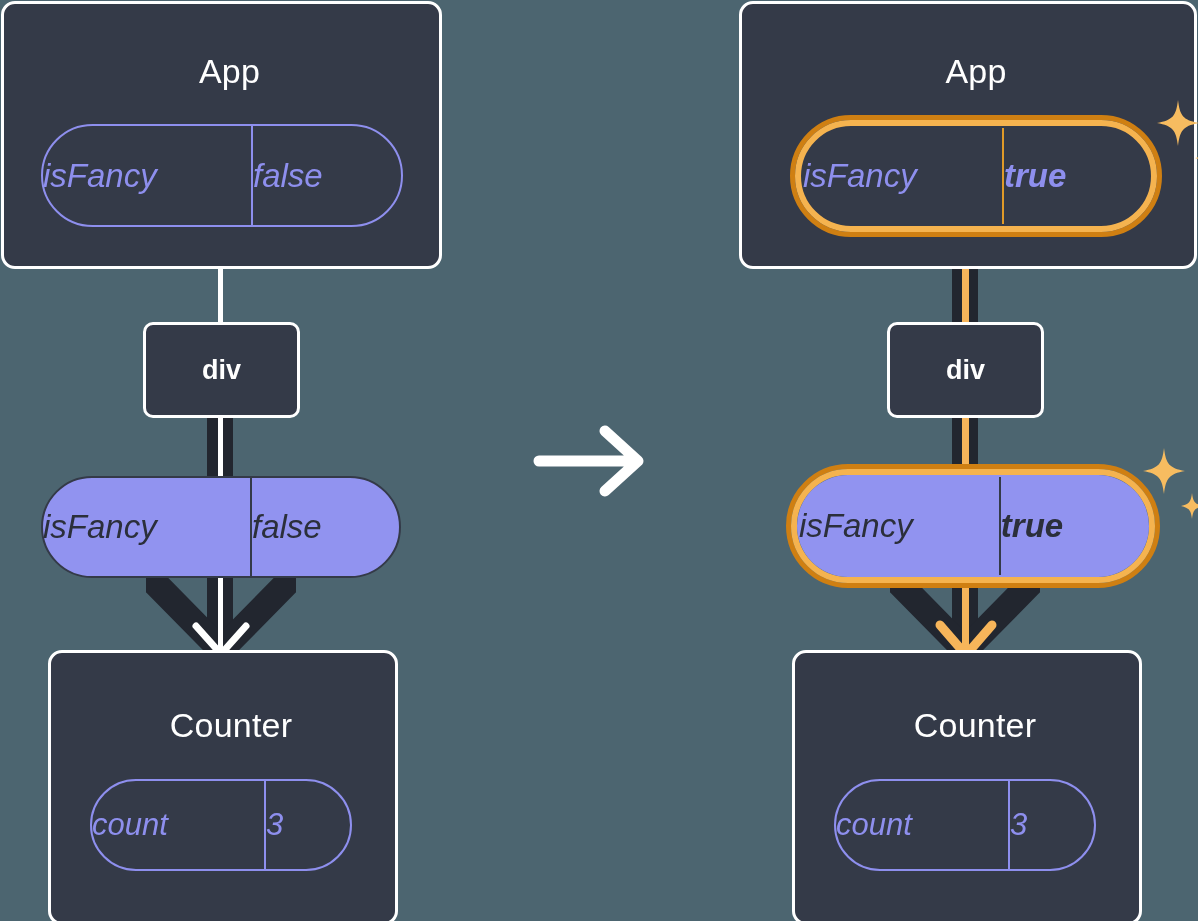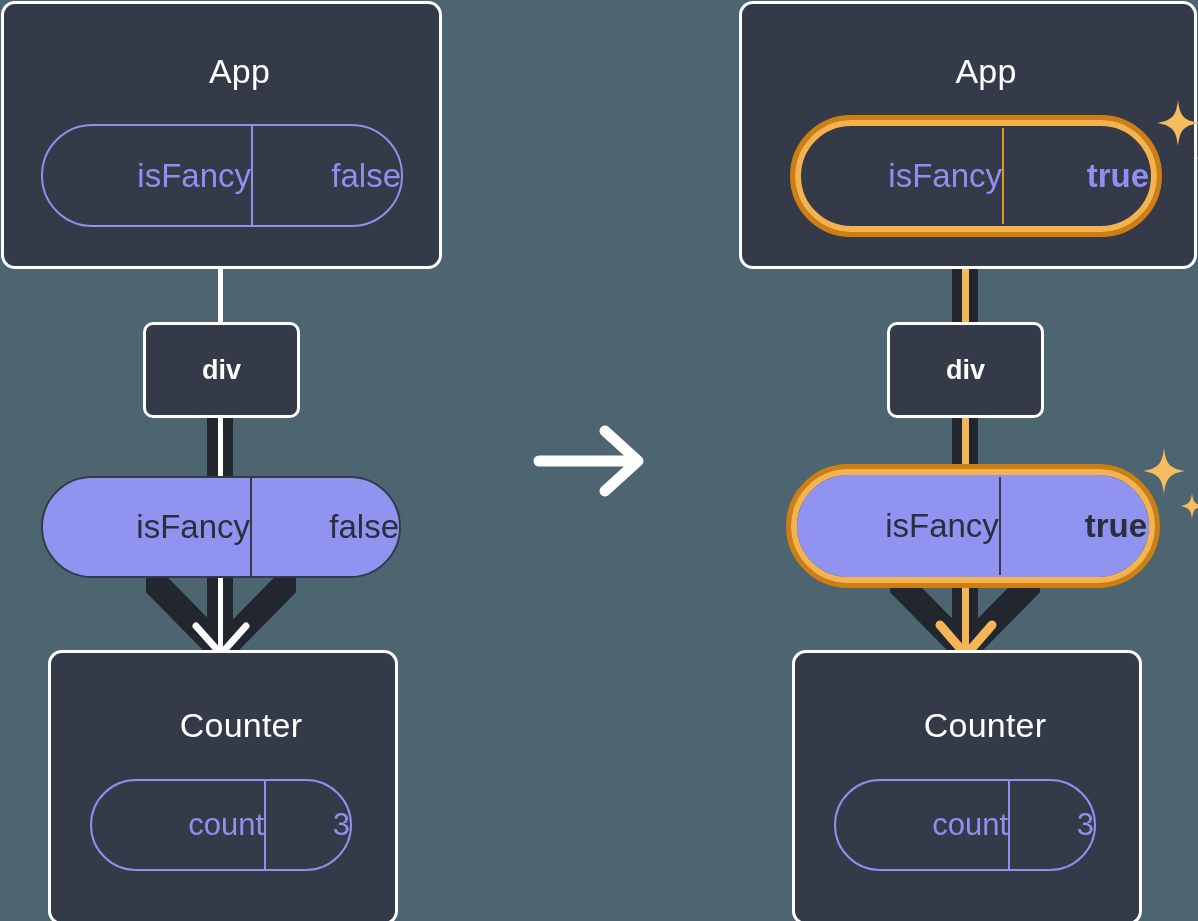--- a/index.html
+++ b/index.html
@@ -35,21 +35,21 @@
     border-radius: 14px;
     box-sizing: border-box;
     z-index: 4;
   }
   .cbox.divbox {
     border-radius: 10px;
     z-index: 6;
   }
   .cbox-title {
     position: absolute;
-    left: 18px;
+    left: 8px;
     width: 100%;
     text-align: center;
     color: #ffffff;
     font-size: 34px;
     font-weight: 400;
     letter-spacing: 0.2px;
   }
   .divbox-title {
     position: absolute;
     left: 0; top: 50%;
@@ -83,23 +83,24 @@
     background: transparent;
     border: 2px solid #8e8fee;
   }
   .pill.filled {
     background: #9193f0;
     border: 2px solid #343a48;
   }
   .pill .cell {
     display: flex;
     align-items: center;
-    justify-content: flex-end;
+    justify-content: flex-start;
     box-sizing: border-box;
     overflow: hidden;
+    font-style: italic;
   }
   .pill .cell.key {
     border-right: 2px solid #8e8fee;
   }
   .pill.filled .cell.key {
     border-right: 2px solid #343a48;
   }
   .pill.highlight .cell.key {
     border-right: 2px solid #e09a28;
   }

